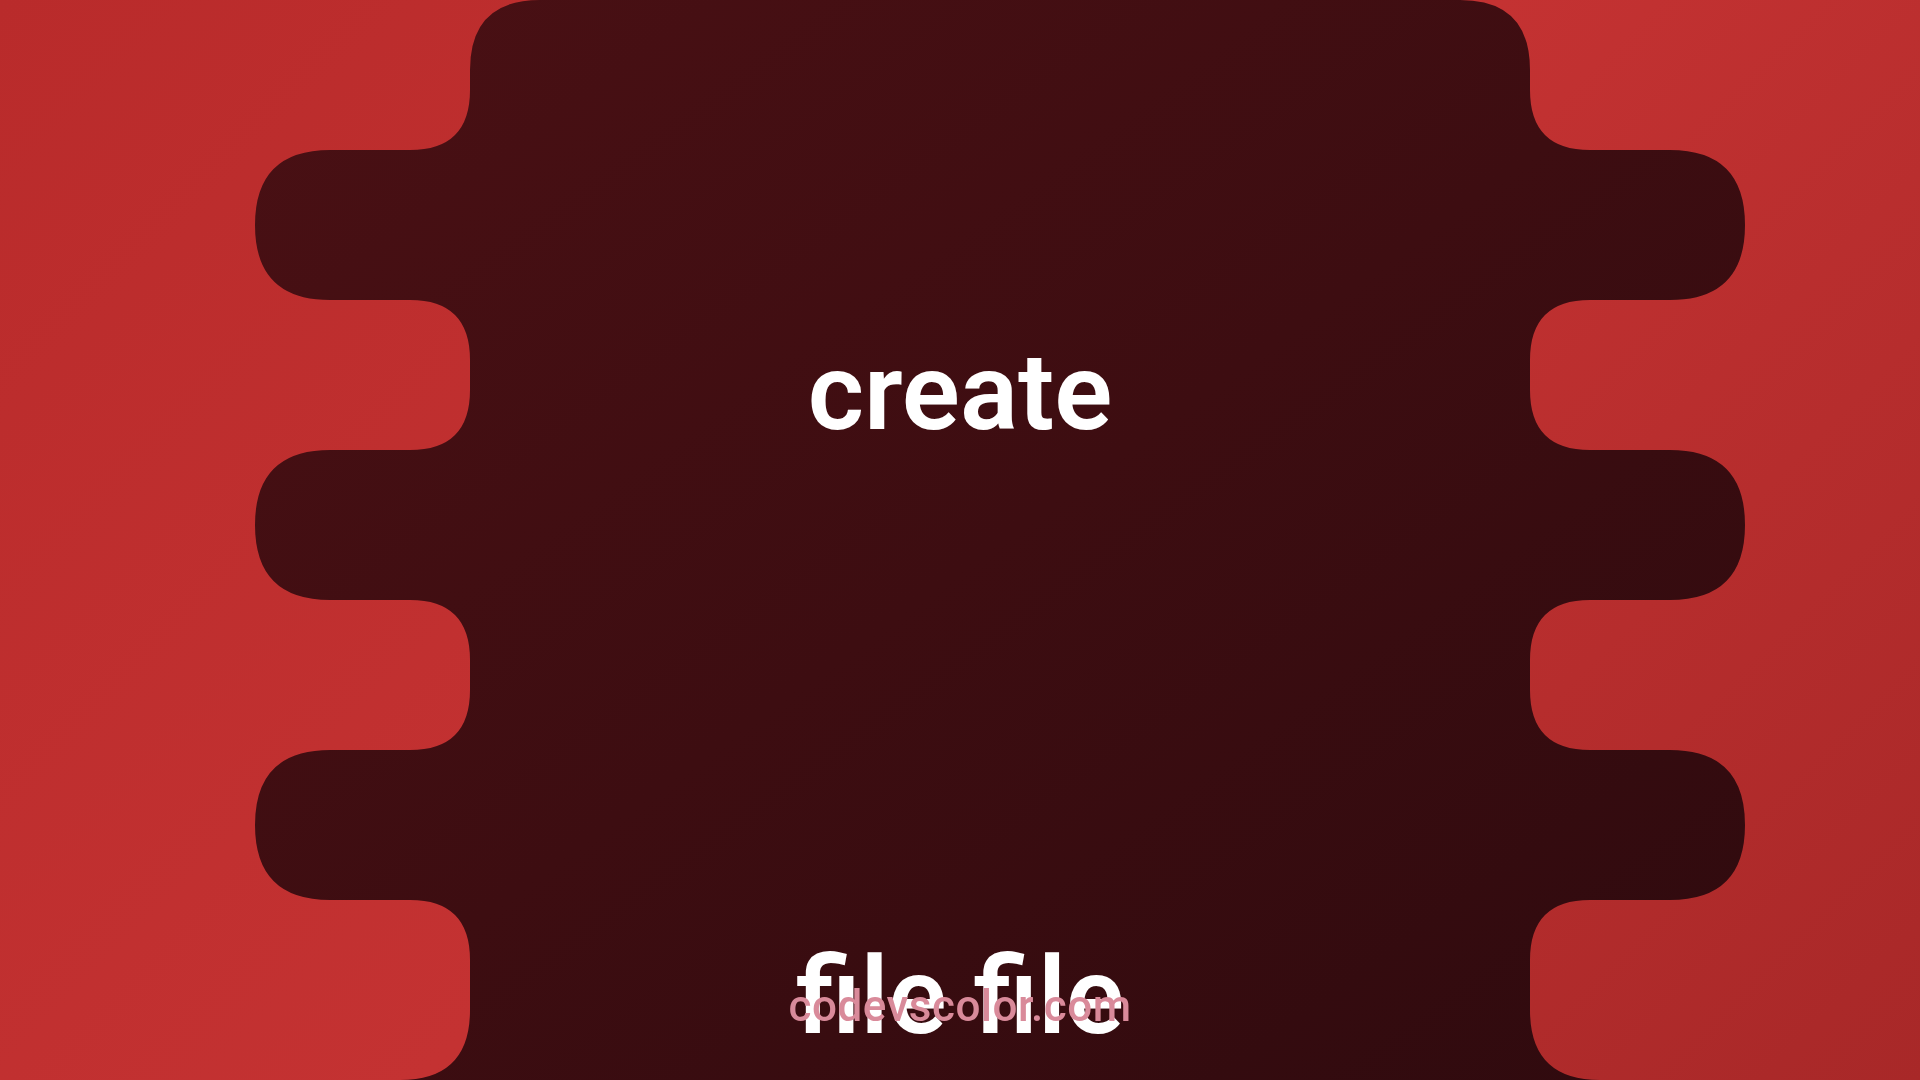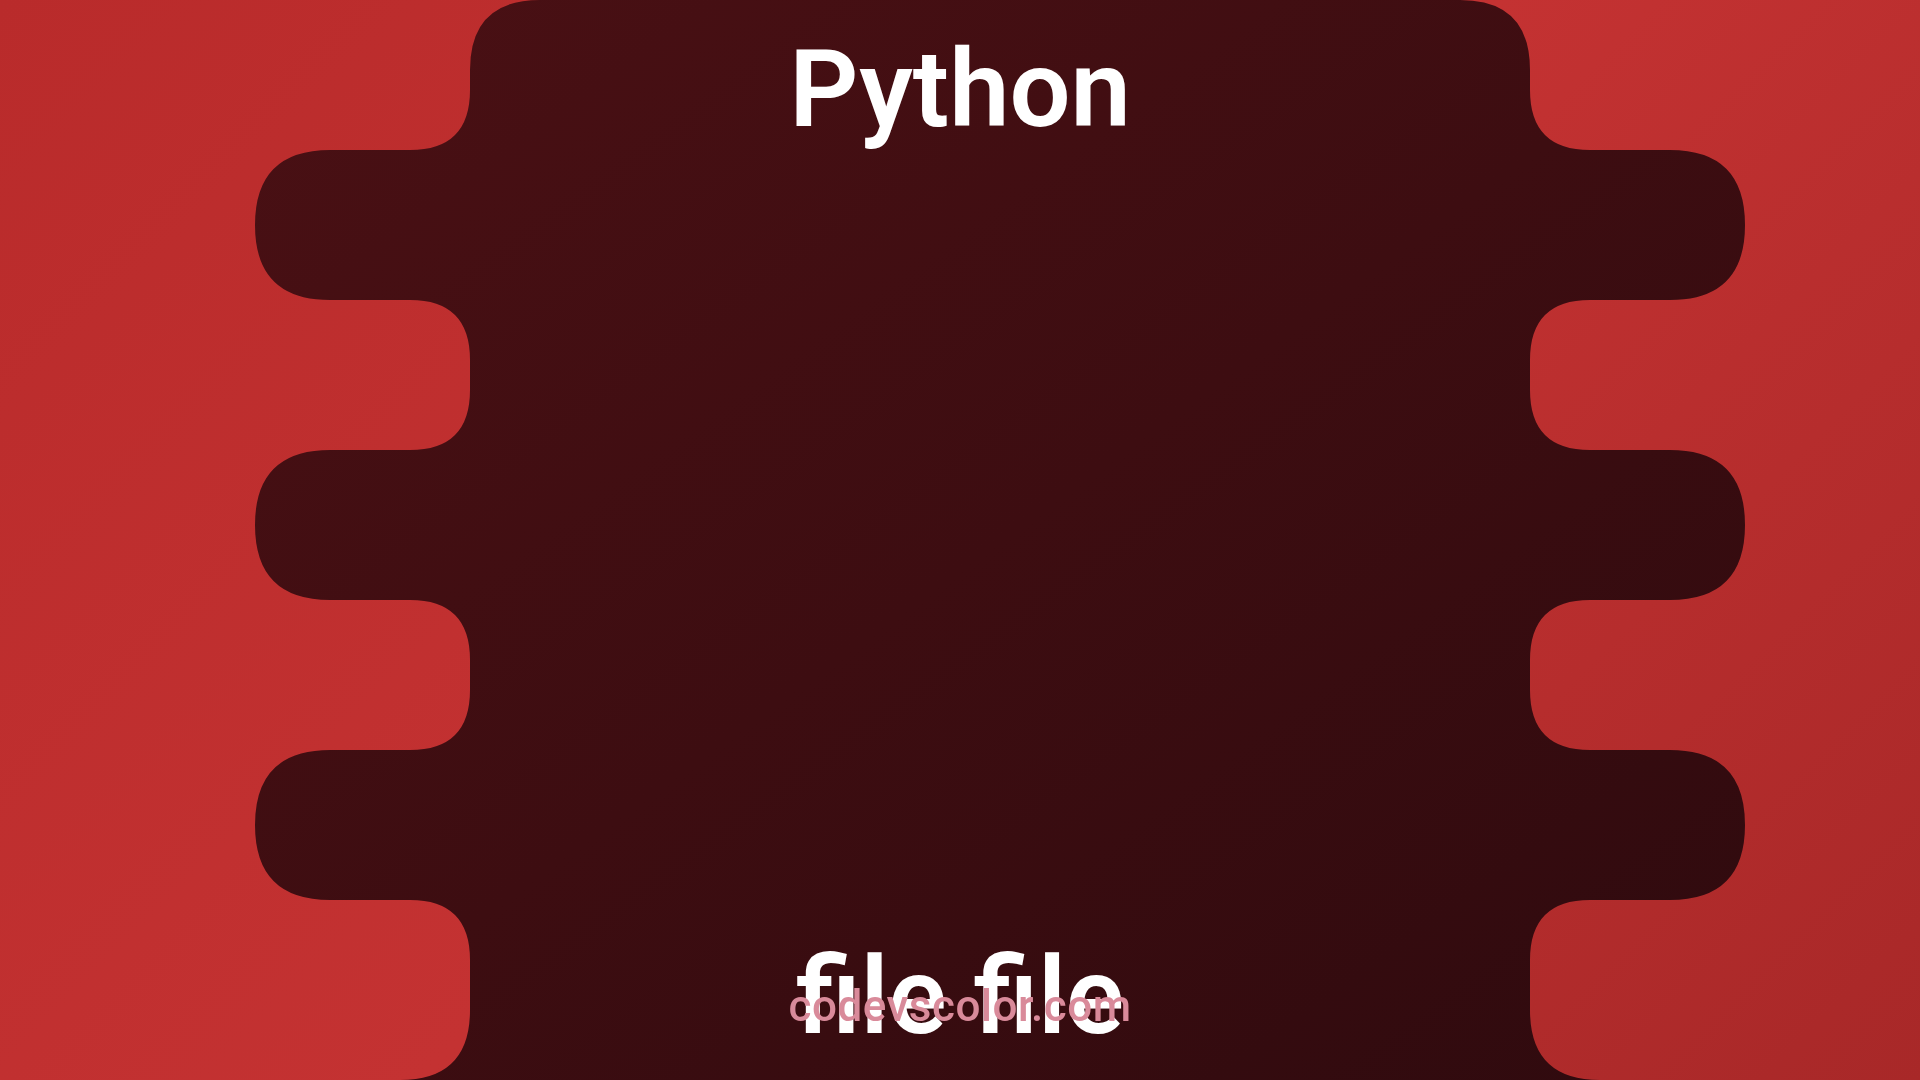--- a/index.html
+++ b/index.html
@@ -126,19 +126,19 @@
     Q 255 150 330 150
     L 410 150
     Q 470 150 470 90
     L 470 70
     Q 470 0 540 0
     Z
   "></path>
 </svg>
 
 <div class="title-text">
-  <span>Python</span><br>
   <br>
+  <span>create</span><br>
   <br>
   <span>file file</span>
 </div>
 
 <div class="website-text">codevscolor.com</div>
 
 </body></html>

